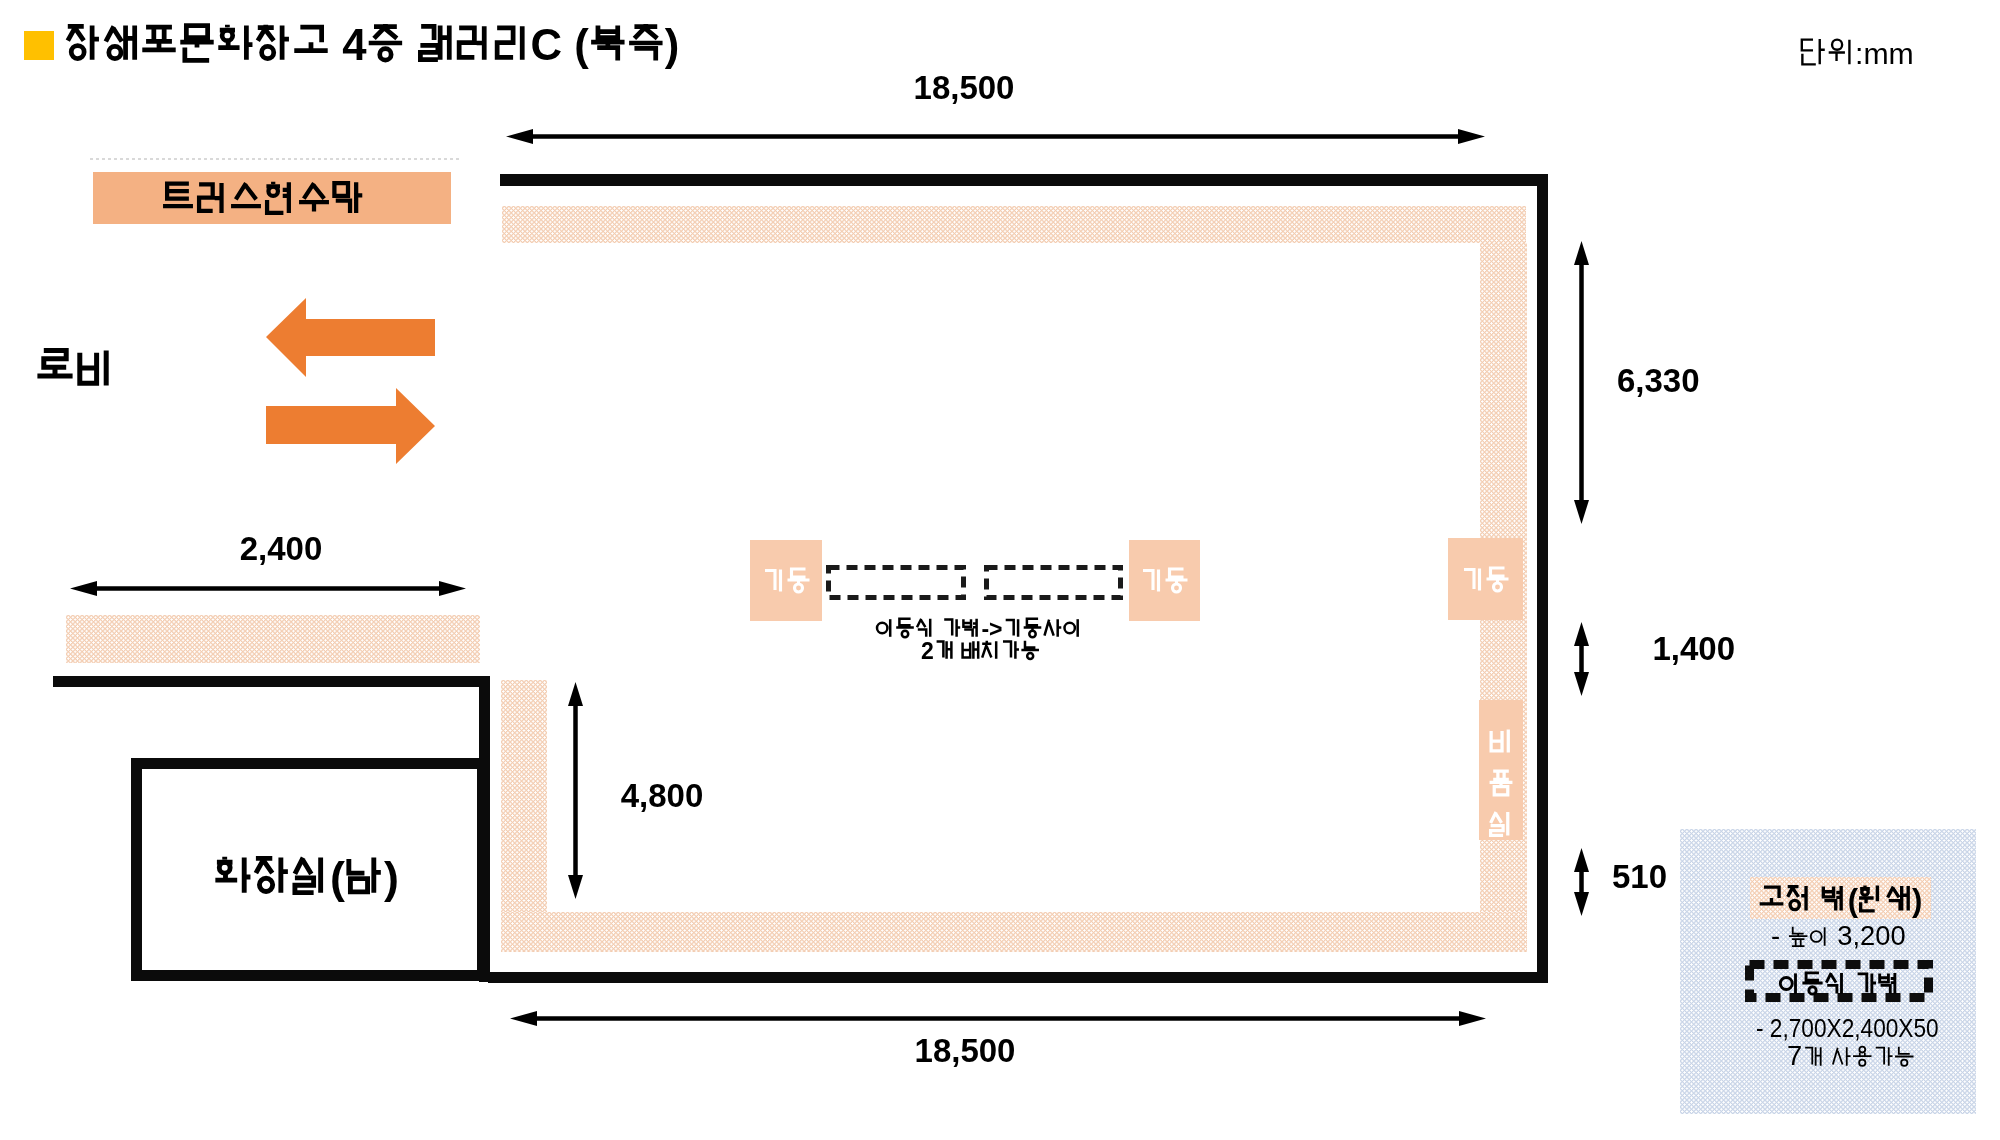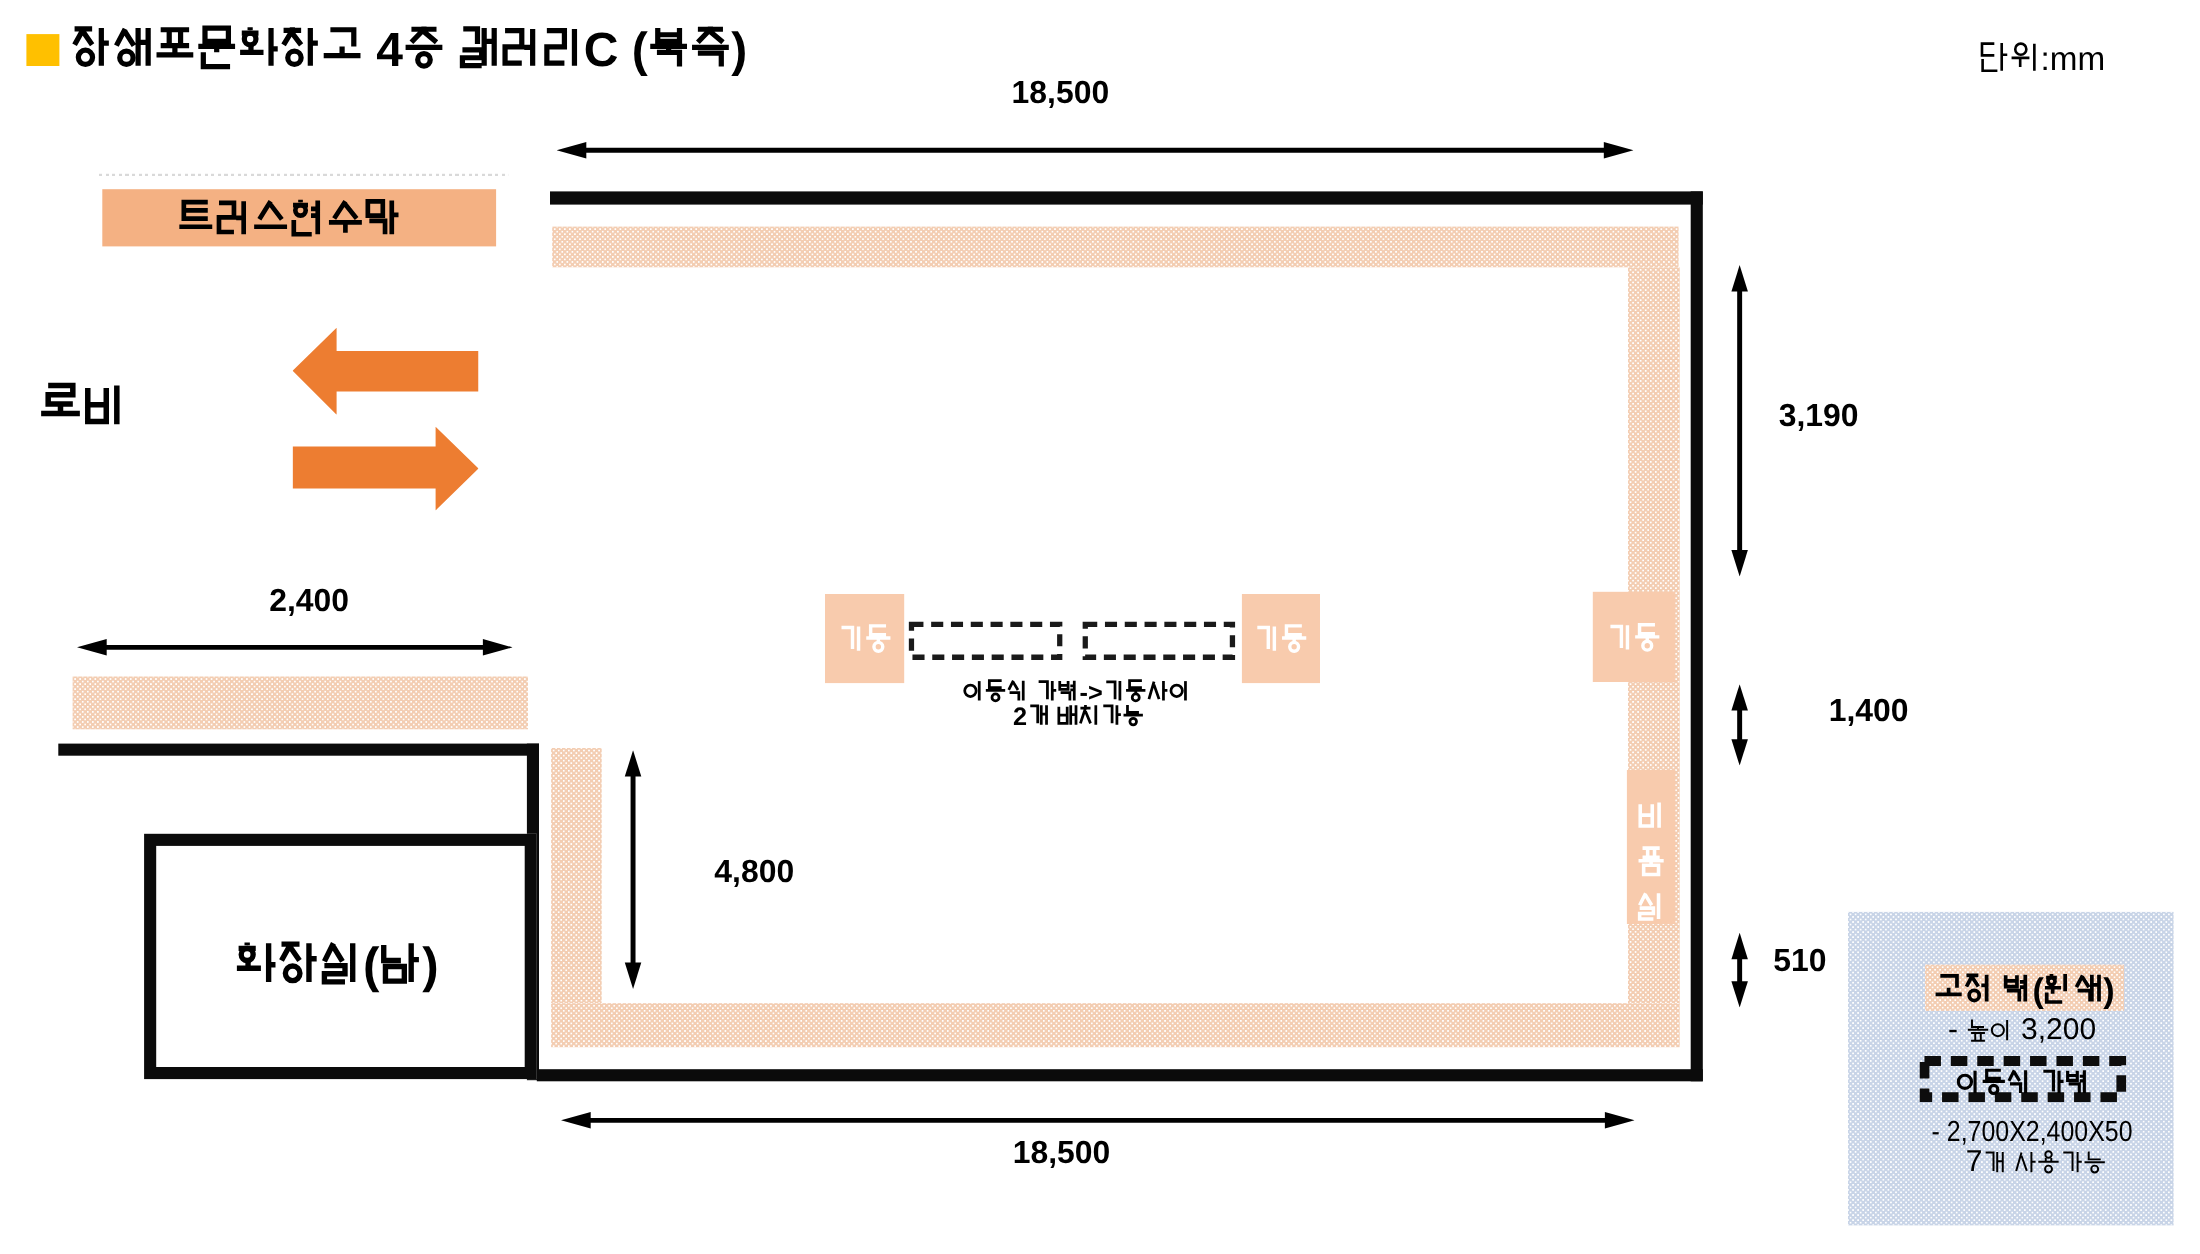--- a/index.html
+++ b/index.html
@@ -1,16 +1,16 @@
 <!DOCTYPE html>
 <html><head><meta charset="utf-8">
 <style>
 html,body{margin:0;padding:0;background:#fff;width:2000px;height:1140px;overflow:hidden}
 body{position:relative;font-family:"Liberation Sans",sans-serif}
-.dim{position:absolute;font-weight:bold;font-size:29px;color:#000;text-align:center;letter-spacing:0px;line-height:1}
+.dim{position:absolute;font-weight:bold;font-size:33px;color:#000;text-align:center;letter-spacing:0px;line-height:1}
 .hatch{background-color:#F3CDB2;background-image:radial-gradient(#fff 33%,rgba(255,255,255,0) 34%),radial-gradient(#fff 33%,rgba(255,255,255,0) 34%);background-size:4.6px 4.6px;background-position:0 0,2.3px 2.3px}
 .bluehatch{background-color:#C8D4E7;background-image:radial-gradient(#fff 30%,rgba(255,255,255,0) 31%),radial-gradient(#fff 30%,rgba(255,255,255,0) 31%);background-size:4.6px 4.6px;background-position:0 0,2.3px 2.3px}
 </style></head>
 <body>
 
 <div style="position:absolute;left:24px;top:31px;width:30px;height:29px;background:#FFC000"></div>
 
 <svg style="position:absolute;left:64.0px;top:24.0px;overflow:visible" width="615.4" height="38.0" viewBox="0 0 1619.5 100">
     <g fill="none" stroke="#000" stroke-width="12.5" stroke-linecap="butt" stroke-linejoin="miter">
       <g transform="translate(0.0,0)">
@@ -182,21 +182,21 @@
       <text x="438.3" y="95" font-size="115" font-family="Liberation Sans, sans-serif" font-weight="bold" fill="#000" stroke="none">)</text>
     </g>
   </svg>
 
 <svg style="position:absolute;left:566.5px;top:682px" width="17" height="217" viewBox="0 0 17 217">
     <line x1="8.5" y1="20" x2="8.5" y2="197" stroke="#000" stroke-width="4.5"></line>
     <path d="M8.5,0L1,24L16,24Z" fill="#000"></path>
     <path d="M8.5,217L1,193L16,193Z" fill="#000"></path>
   </svg>
 
-<div class="dim" style="left:602px;top:779px;width:120px;text-align:right">4,800</div>
+<div class="dim" style="left:602px;top:779px;width:120px;text-align:center">4,800</div>
 
 <div style="position:absolute;left:750px;top:540px;width:72px;height:81px;background:#F8CBAD"></div>
 <svg style="position:absolute;left:761.0px;top:567.5px;overflow:visible" width="50.0" height="25.0" viewBox="0 0 200.0 100">
     <g fill="none" stroke="#fff" stroke-width="12.5" stroke-linecap="butt" stroke-linejoin="miter">
       <g transform="translate(0.0,0)">
         <path d="M16,10H56V88M78,6V94"></path>
       </g>
       <g transform="translate(100.0,0)">
         <path d="M78,4H22V36H78M6,48H94M50,48V60"></path>
         <circle cx="50" cy="80" r="16"></circle>
@@ -296,21 +296,21 @@
       </g>
     </g>
   </svg>
 
 <svg style="position:absolute;left:1572.5px;top:241px" width="17" height="283" viewBox="0 0 17 283">
     <line x1="8.5" y1="20" x2="8.5" y2="263" stroke="#000" stroke-width="4.5"></line>
     <path d="M8.5,0L1,24L16,24Z" fill="#000"></path>
     <path d="M8.5,283L1,259L16,259Z" fill="#000"></path>
   </svg>
 
-<div class="dim" style="left:1617px;top:364px;width:120px;text-align:left">3,190</div>
+<div class="dim" style="left:1617px;top:364px;width:120px;text-align:left">6,330</div>
 
 <svg style="position:absolute;left:1572.5px;top:622px" width="17" height="74" viewBox="0 0 17 74">
     <line x1="8.5" y1="20" x2="8.5" y2="54" stroke="#000" stroke-width="4.5"></line>
     <path d="M8.5,0L1,24L16,24Z" fill="#000"></path>
     <path d="M8.5,74L1,50L16,50Z" fill="#000"></path>
   </svg>
 
 <div class="dim" style="left:1615px;top:632px;width:120px;text-align:right">1,400</div>
 
 <svg style="position:absolute;left:1572.5px;top:848px" width="17" height="68" viewBox="0 0 17 68">

